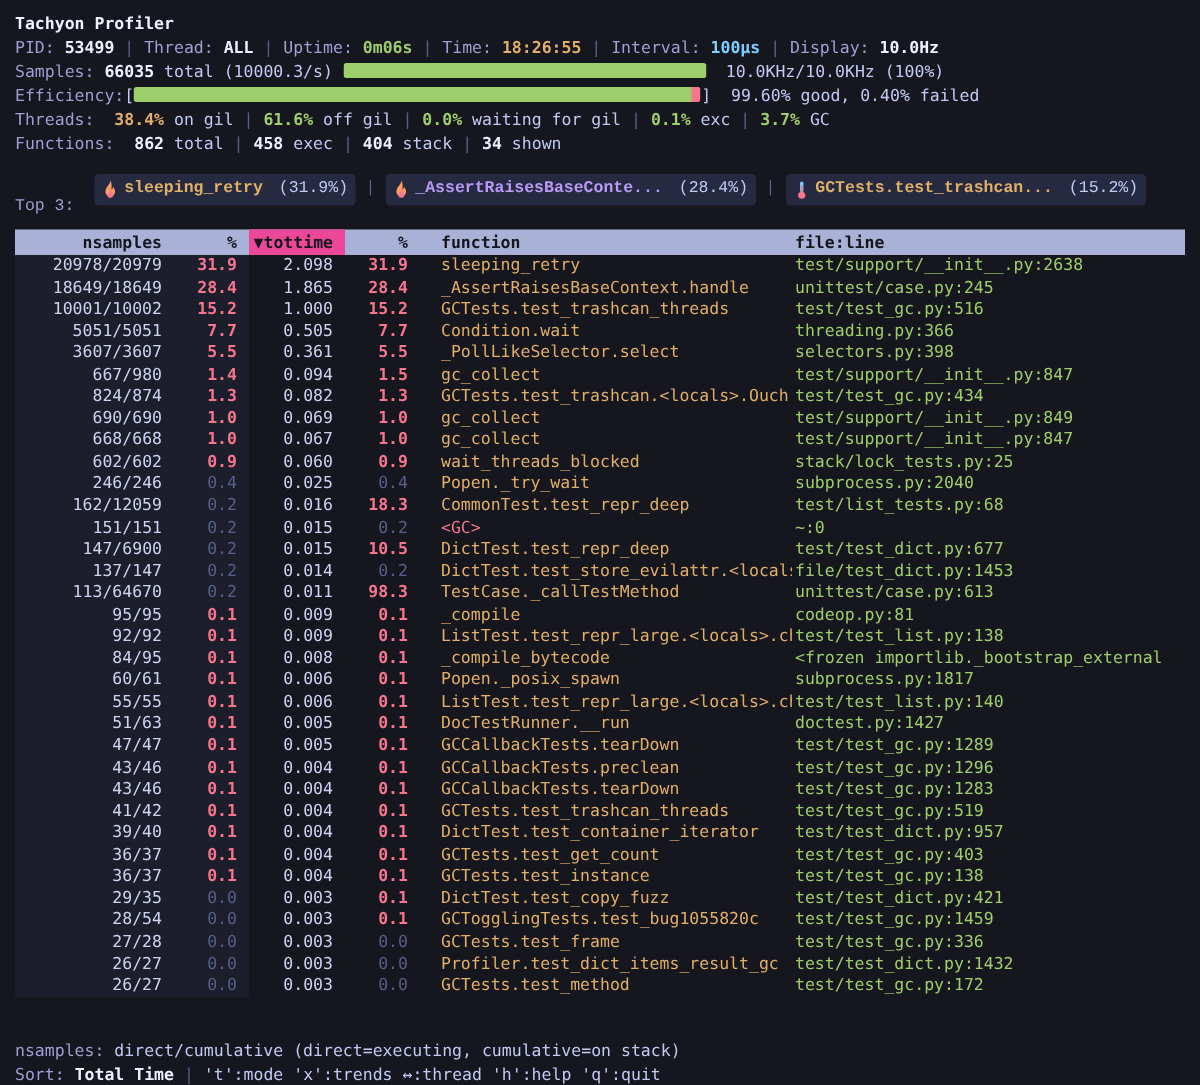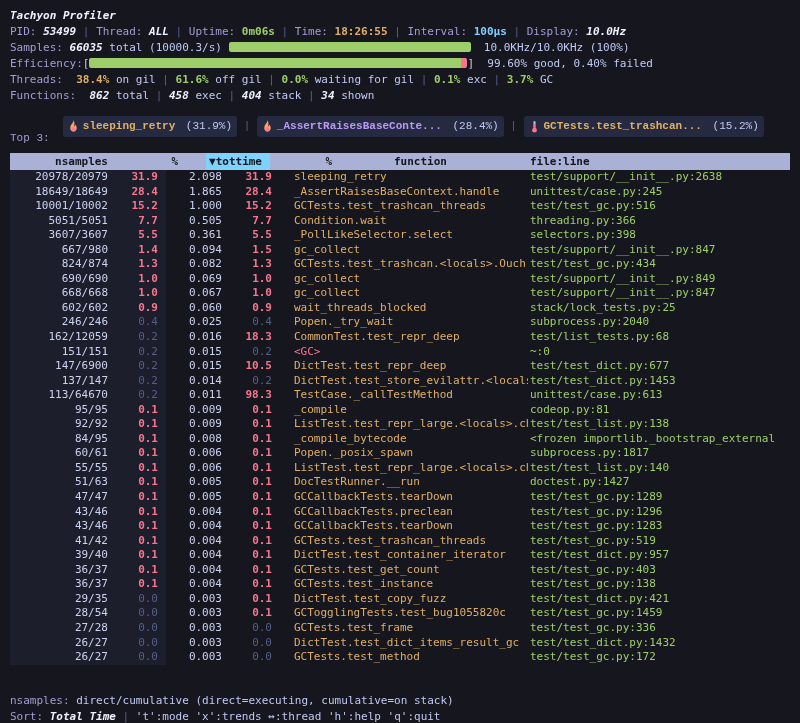--- a/index.html
+++ b/index.html
@@ -7,42 +7,42 @@
   body {
     width:800px; height:723px; overflow:hidden;
     background:#16161e; color:#c0caf5;
     font-family:"DejaVu Sans Mono", monospace;
     font-size:11px;
   }
   .screen { padding:8px 10px 0 10px; }
   .line { line-height:16px; white-space:pre; }
   .lbl { color:#a29dd4;margin-top:24px; }
   .sep { color:#565f89; }
-  .wv  { color:#eef1ff; font-weight:bold;font-style:italic; }
+  .wv  { color:#eef1ff; font-weight:bold; }
   .fg  { color:#c0caf5; }
   .bold{ font-weight:bold; }
 
   .bar { display:inline-block; height:10px; background:#0a0a12; vertical-align:-1px;
          position:relative; border-radius:2px; overflow:hidden; }
   .bar-samples { width:242px; }
   .bar-eff { width:378px; }
   .fill { position:absolute; left:0; top:0; bottom:0; background:#9ece6a; }
   .fill-fail { position:absolute; right:0; top:0; bottom:0; background:#f7768e; min-width:6px; }
 
   .top3line { display:flex; align-items:center; line-height:19px; white-space:pre; margin-top:1px;font-family:Liberation Mono, monospace; }
   .chip { display:inline-flex; align-items:center; gap:4px; background:#252a40;
           border-radius:3px; padding:1px 5px; }
   .chip .icon { display:inline-flex; align-items:center; }
 
   .table { margin-top:5px; }
   .thead, .row { display:grid; grid-template-columns:106px 50px 64px 50px 12px 1fr 262px; }
-  .thead { background:#a9b1d6; color:#15161e; font-weight:bold; line-height:17px;gap:20px; }
+  .thead { background:#a9b1d6; color:#15161e; font-weight:bold; line-height:17px; }
   .th { padding:0 8px 0 0; text-align:right; }
   .th.fnh, .th.flh { text-align:left; padding:0 0 0 2px; }
-  .th.sort { background:#7dd3fc; }
+  .th.sort { background:#ec4899; }
 
   .row { line-height:14.55px; }
   .cell { padding-right:8px; text-align:right; color:#ccd3f2; overflow:hidden; white-space:nowrap; }
   .c1, .c2 { background:#1d1e2b; }
   .cell.fn, .cell.fl { text-align:left; padding:0 0 0 2px; }
   .cell.fl { color:#9ece6a; }
   .hot { color:#f7768e; font-weight:bold; }
   .dim { color:#565f89; }
   .cl-green { color:#9ece6a; } .cl-yellow { color:#e0af68; }
   .cl-cyan { color:#7dcfff; } .cl-purple { color:#bb9af7; } .cl-red { color:#f7768e; }
@@ -229,21 +229,21 @@
     <span class="cell fl">test/test_dict.py:677</span>
   </div>
 
   <div class="row">
     <span class="cell c1">137/147</span>
     <span class="cell c2 dim">0.2</span>
     <span class="cell c3">0.014</span>
     <span class="cell c4 dim">0.2</span>
     <span class="cell"></span>
     <span class="cell fn cl-yellow">DictTest.test_store_evilattr.&lt;locals...</span>
-    <span class="cell fl">test/test_dict.py:1453</span>
+    <span class="cell fl">file/test_dict.py:1453</span>
   </div>
 
   <div class="row">
     <span class="cell c1">113/64670</span>
     <span class="cell c2 dim">0.2</span>
     <span class="cell c3">0.011</span>
     <span class="cell c4 hot">98.3</span>
     <span class="cell"></span>
     <span class="cell fn cl-yellow">TestCase._callTestMethod</span>
     <span class="cell fl">unittest/case.py:613</span>
@@ -408,21 +408,21 @@
     <span class="cell fn cl-yellow">GCTests.test_frame</span>
     <span class="cell fl">test/test_gc.py:336</span>
   </div>
 
   <div class="row">
     <span class="cell c1">26/27</span>
     <span class="cell c2 dim">0.0</span>
     <span class="cell c3">0.003</span>
     <span class="cell c4 dim">0.0</span>
     <span class="cell"></span>
-    <span class="cell fn cl-yellow">DictTest.test_dict_items_result_gc</span>
+    <span class="cell fn cl-yellow">Profiler.test_dict_items_result_gc</span>
     <span class="cell fl">test/test_dict.py:1432</span>
   </div>
 
   <div class="row">
     <span class="cell c1">26/27</span>
     <span class="cell c2 dim">0.0</span>
     <span class="cell c3">0.003</span>
     <span class="cell c4 dim">0.0</span>
     <span class="cell"></span>
     <span class="cell fn cl-yellow">GCTests.test_method</span>

